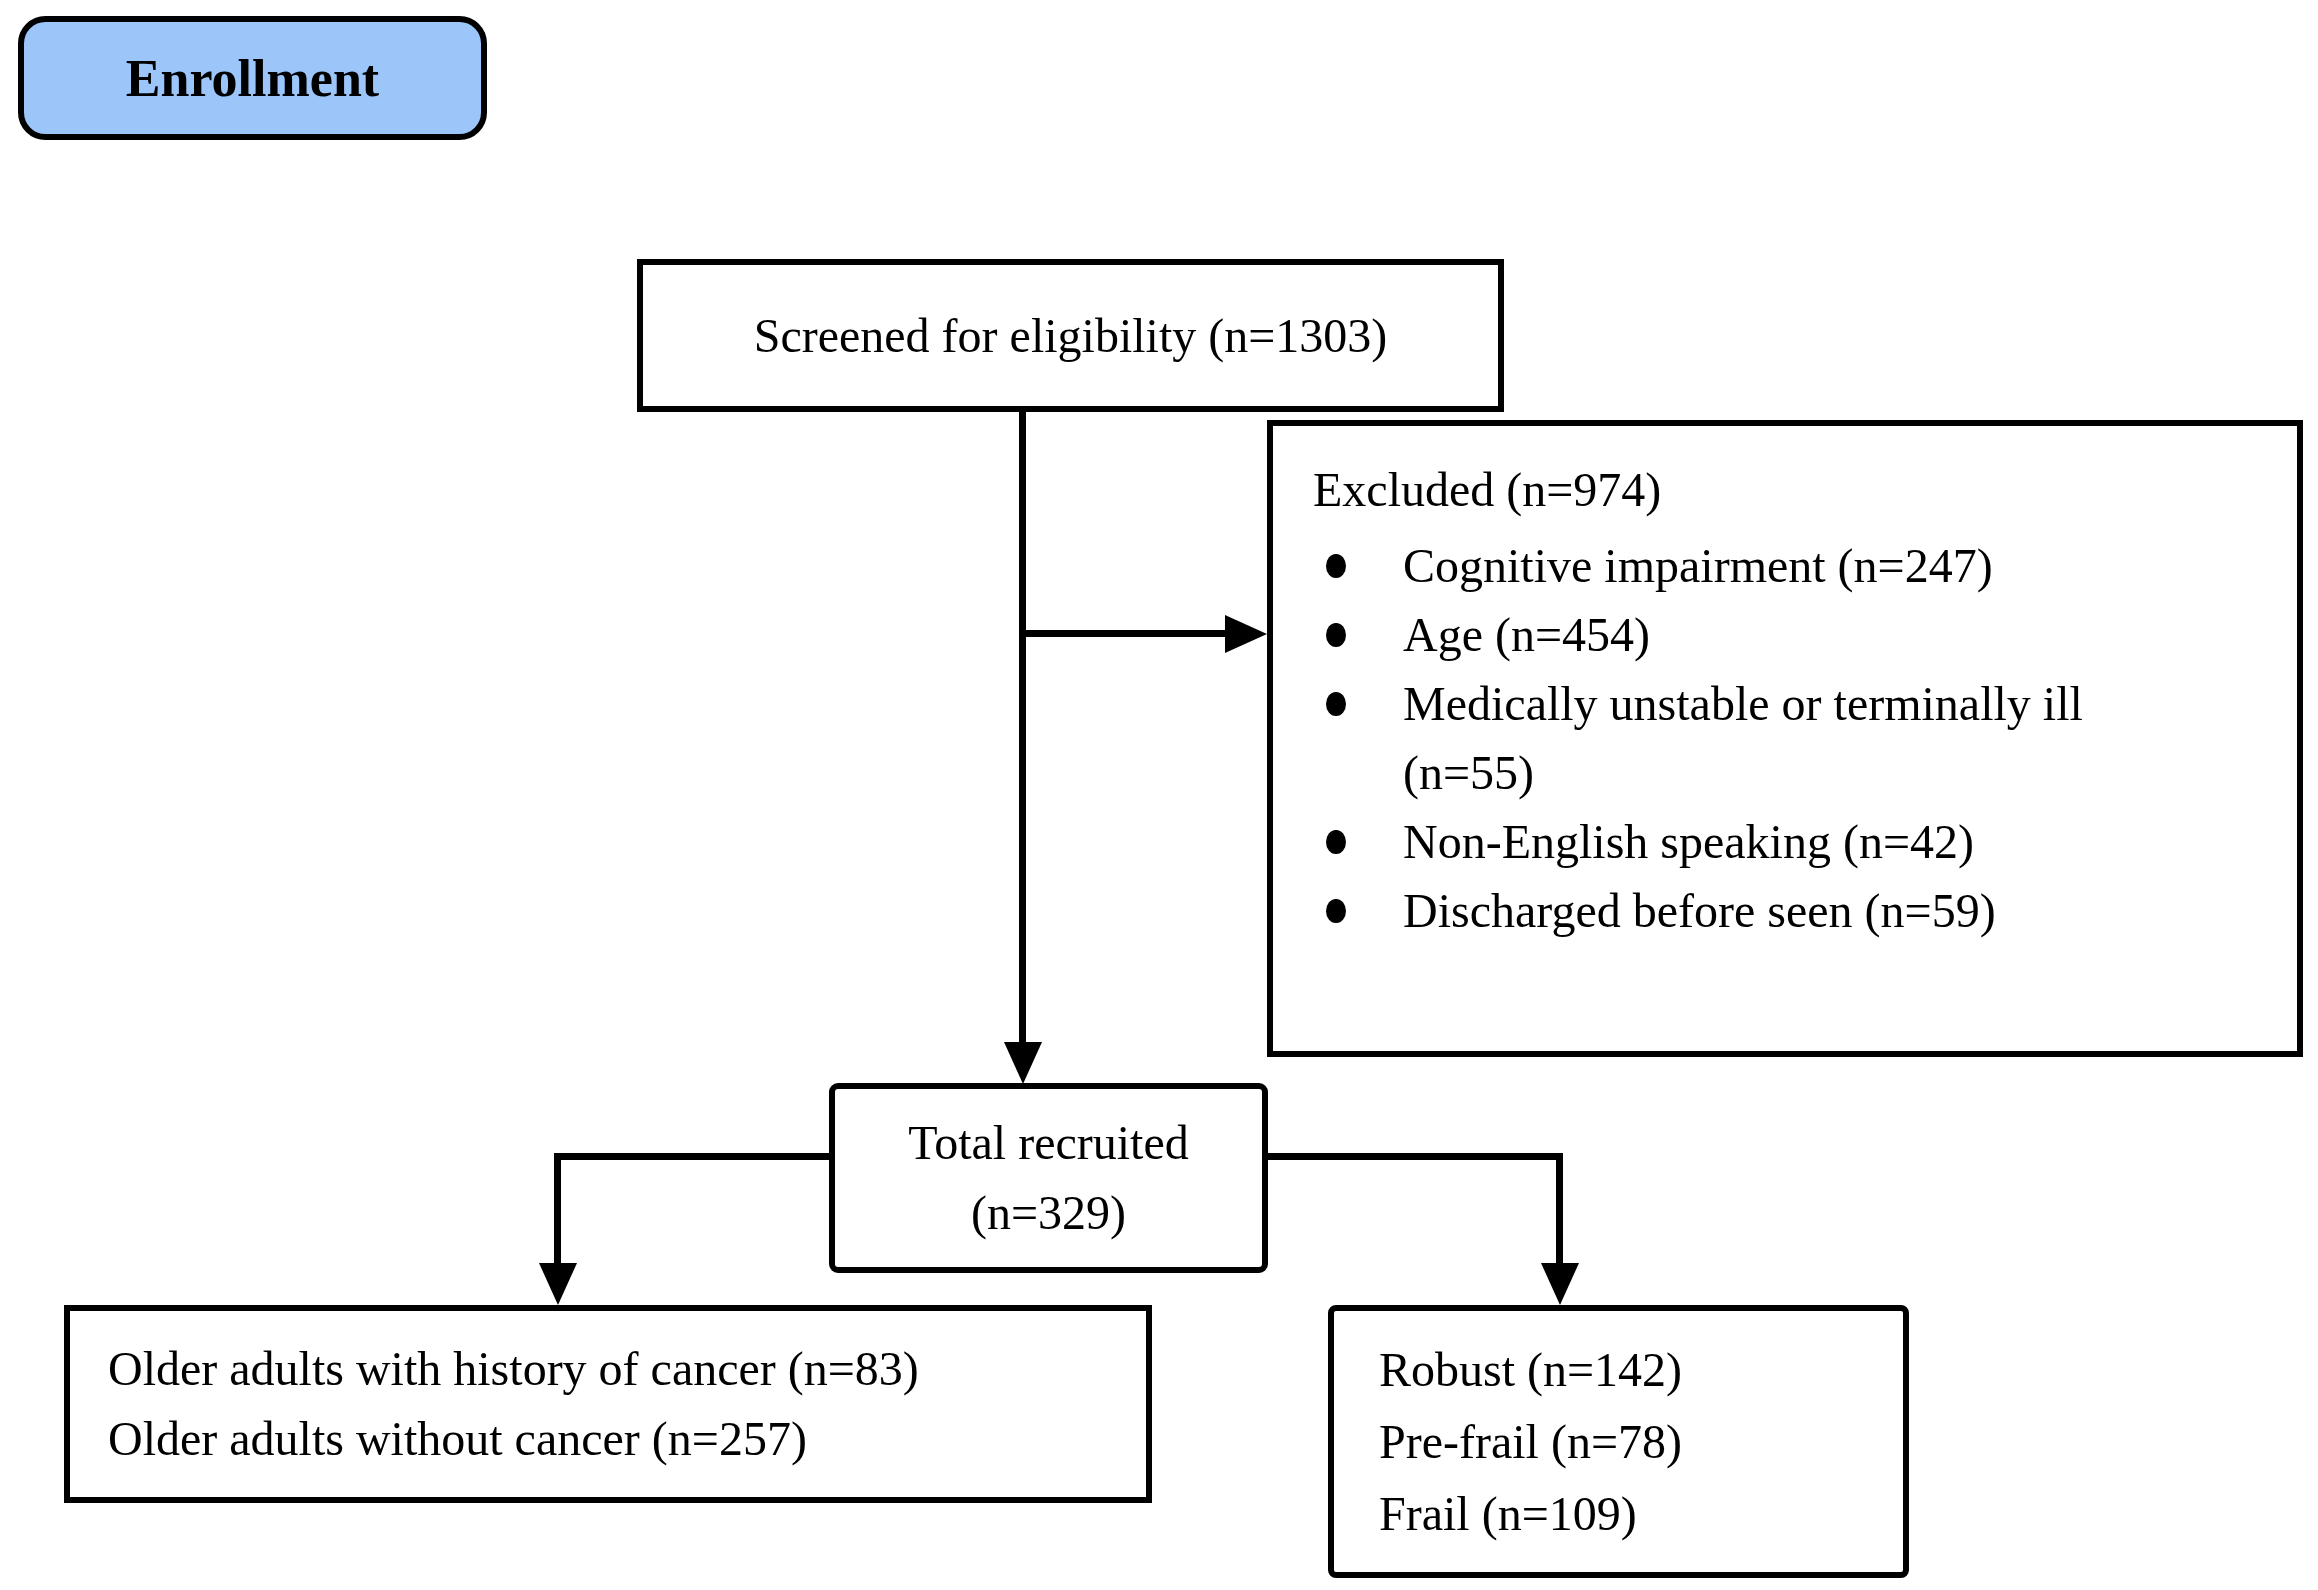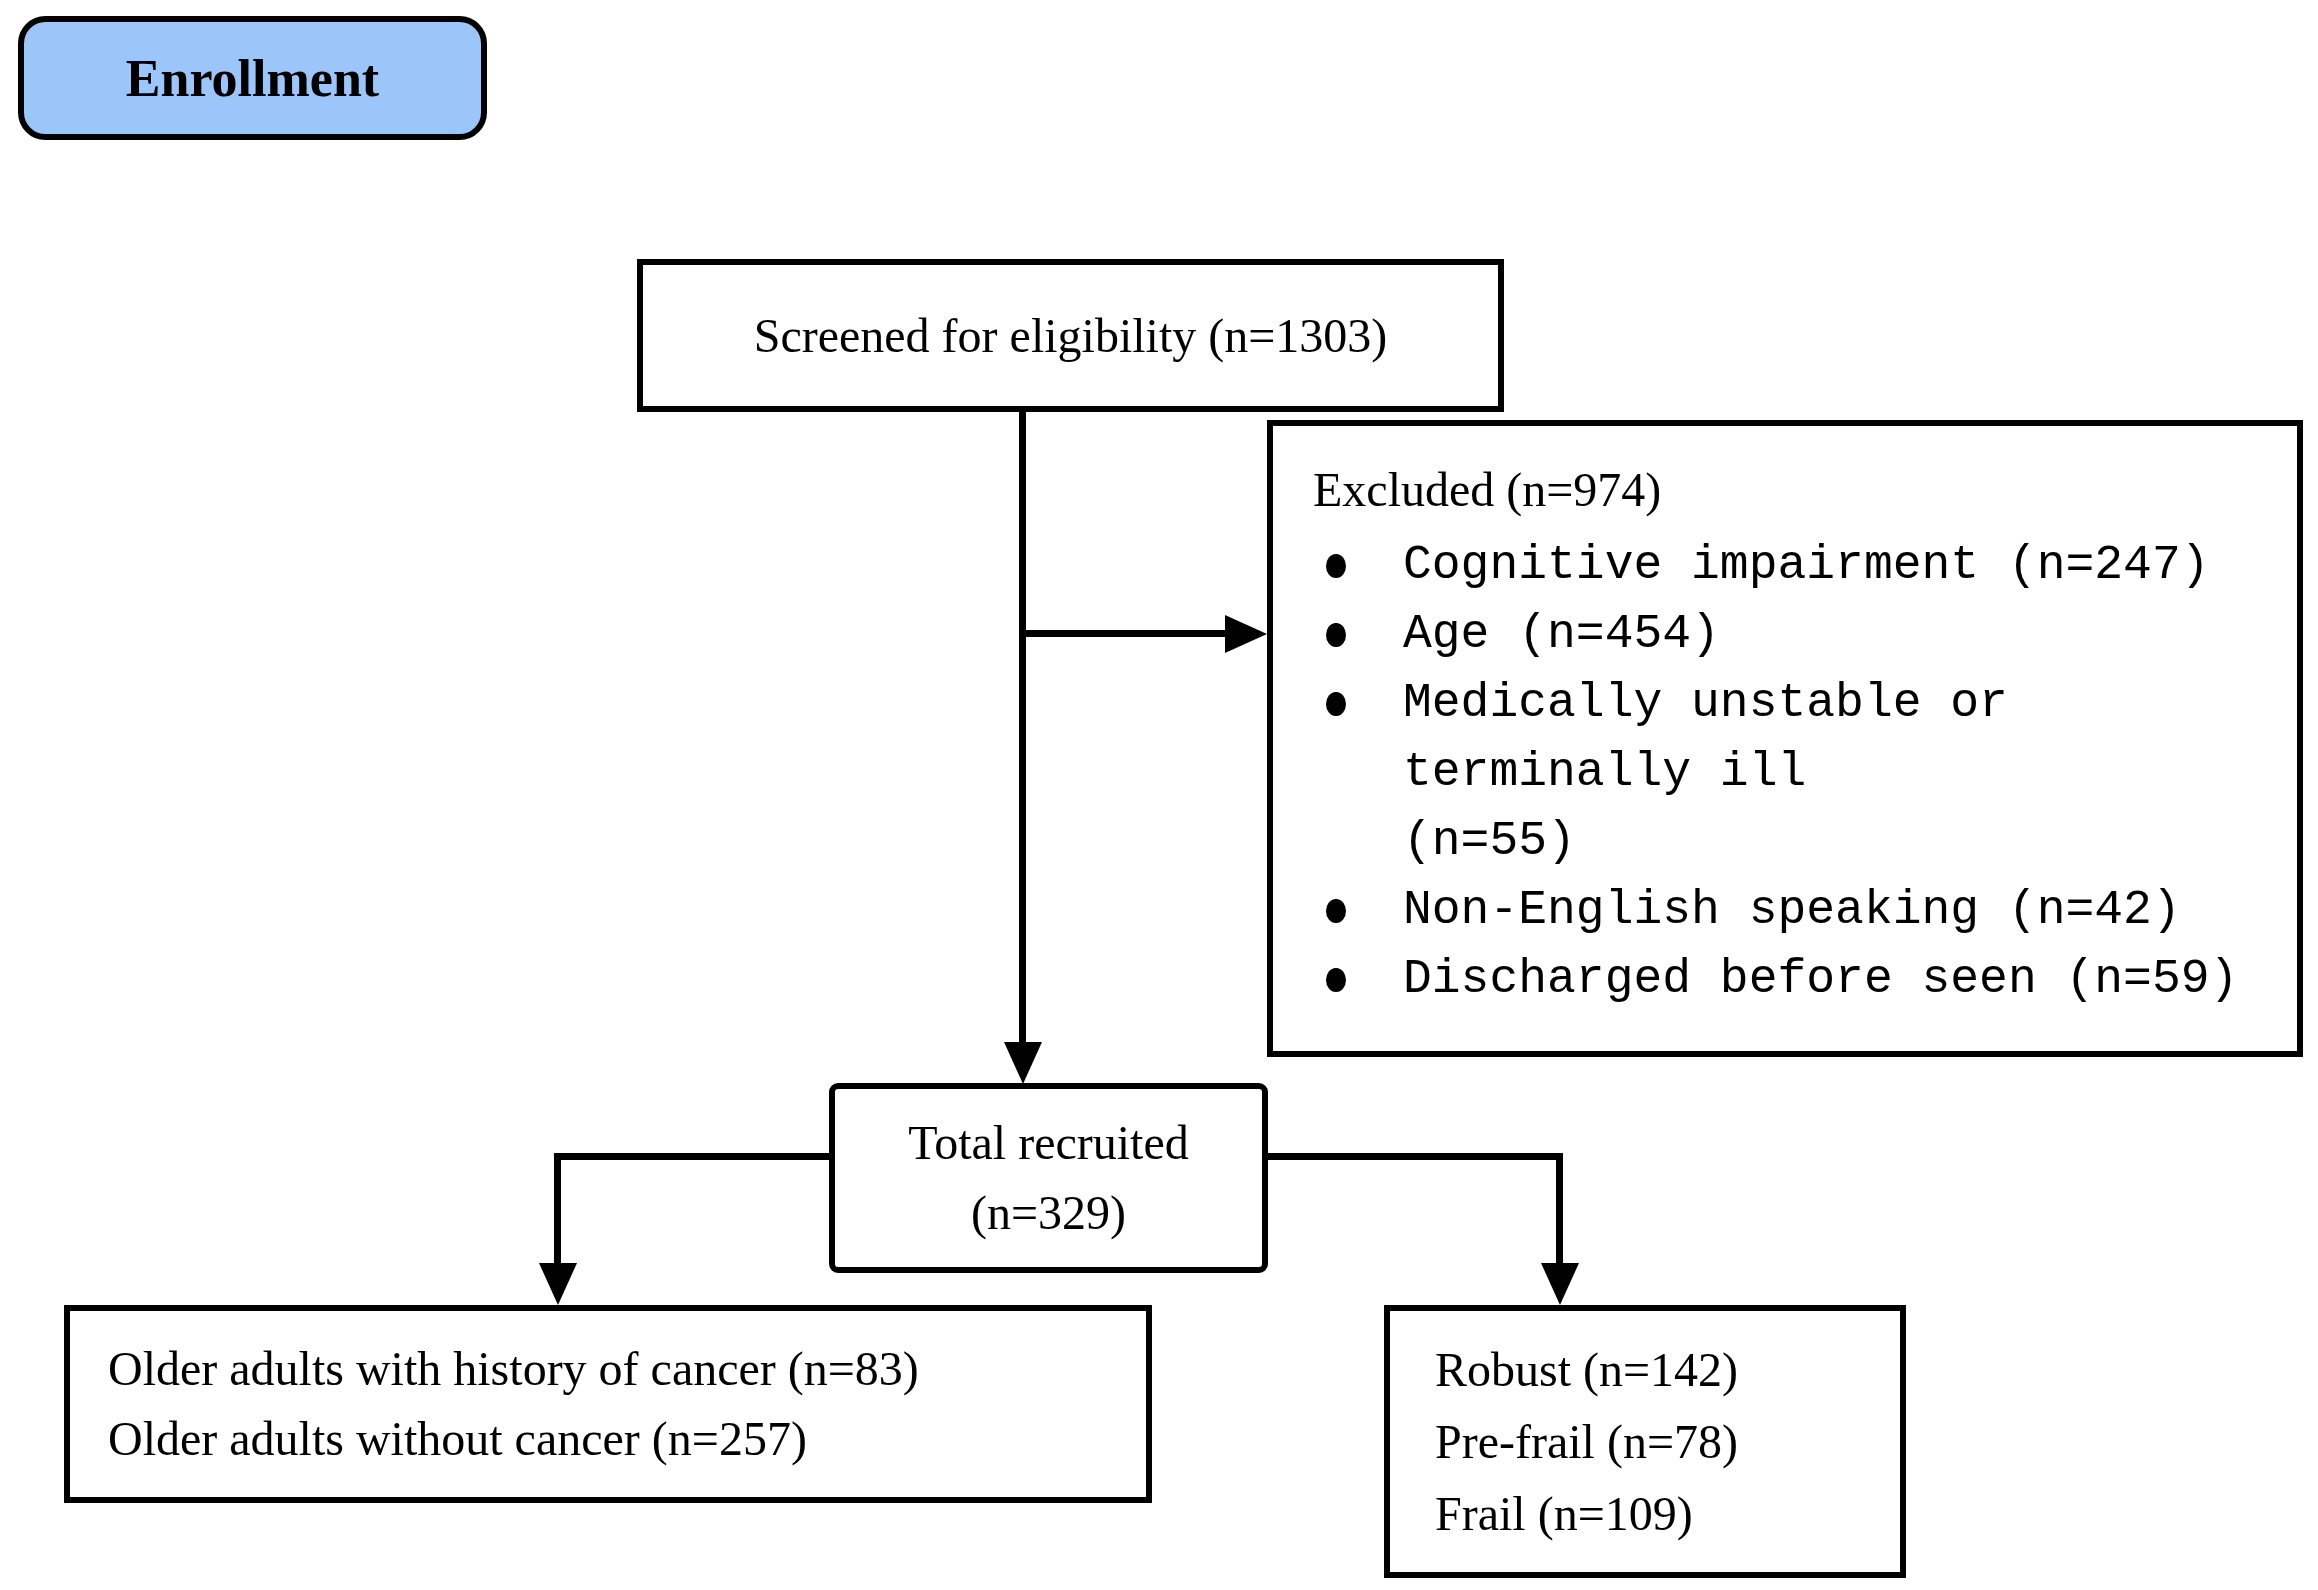--- a/index.html
+++ b/index.html
@@ -54,21 +54,20 @@
     padding: 29px 29px 0 40px;
   }
   .excluded-title {
     font-size: 48px;
     line-height: 69px;
   }
   ul.excluded-list {
     list-style: none;
     margin: 7.2px 0 0 0;
     padding: 0;
-    font-family: Liberation Mono, monospace;
   }
   ul.excluded-list li {
     position: relative;
     padding-left: 90px;
     line-height: 69px;
   }
   ul.excluded-list .dot {
     position: absolute;
     left: 13px;
     top: 22.4px;
@@ -94,27 +93,28 @@
   .cancer {
     left: 64px; top: 1305px;
     width: 1088px; height: 198px;
     display: flex;
     flex-direction: column;
     justify-content: center;
     padding-left: 38px;
     line-height: 70px;
   }
   .frailty {
-    left: 1384px; top: 1305px;
-    width: 522px; height: 273px;
+    left: 1328px; top: 1305px;
+    width: 581px; height: 273px;
     display: flex;
     flex-direction: column;
     justify-content: center;
     padding-left: 45px;
     line-height: 72px;
+    border-radius: 8px;
   }
   .line {
     position: absolute;
     background: #000000;
   }
   .arrow-down {
     position: absolute;
     width: 0; height: 0;
     border-left: 19px solid transparent;
     border-right: 19px solid transparent;

